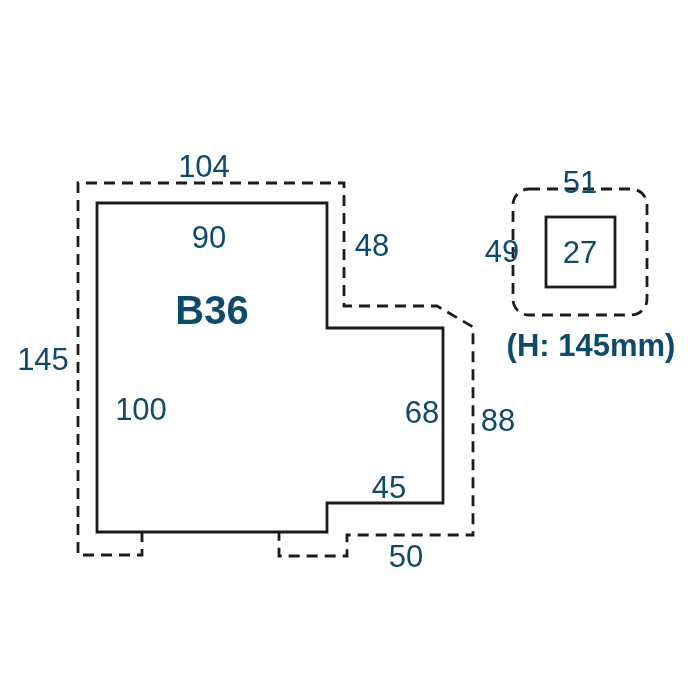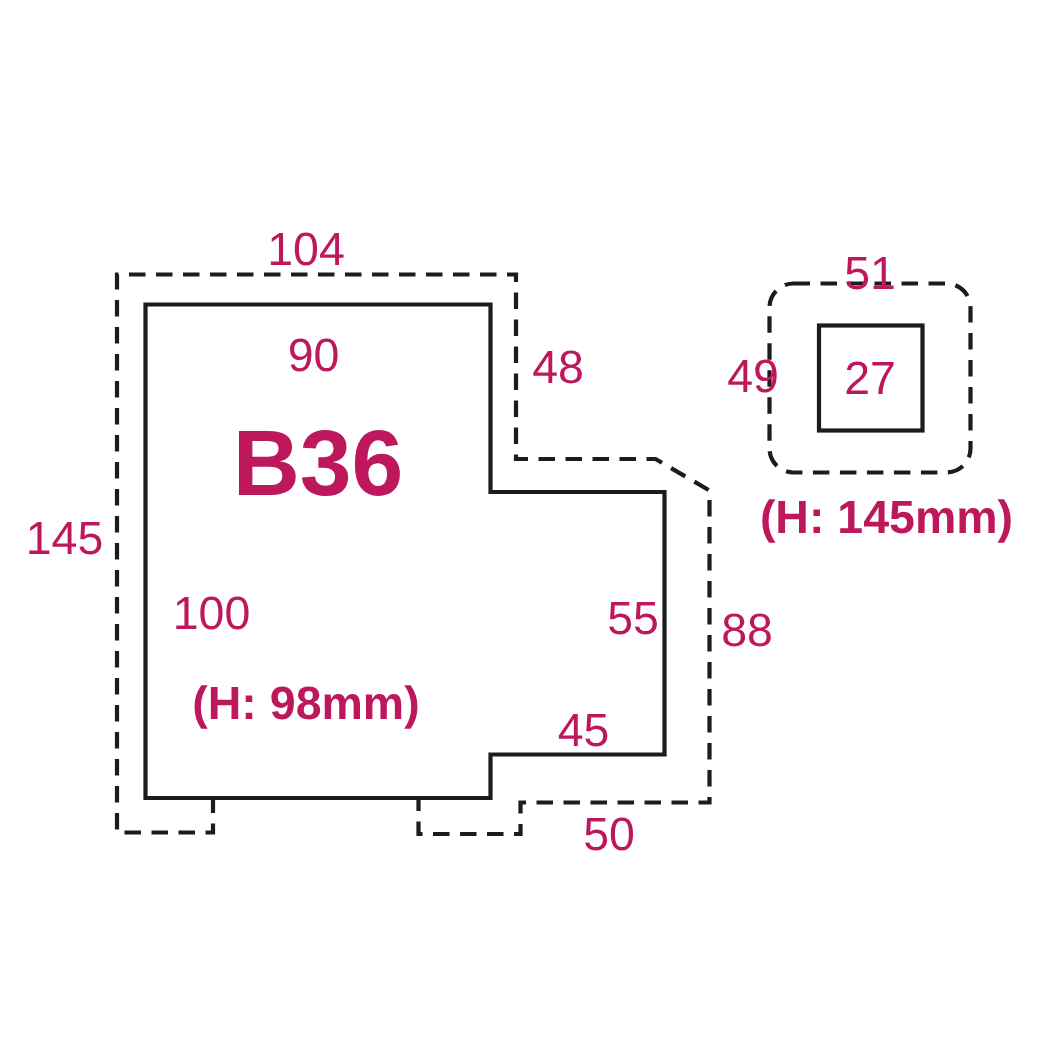--- a/index.html
+++ b/index.html
@@ -11,26 +11,26 @@
     color:#1c1c1c;
     overflow:hidden;
   }
   .stage svg{position:absolute;left:0;top:0;}
   .lbl{
     position:absolute;
     transform:translate(-50%,-50%);
     font-size:31px;
     font-weight:400;
     white-space:nowrap;
-    color:#be185d;
+    color:#0c4a6e;
     line-height:1;
     letter-spacing:0;
   }
   .lbl-bold{font-weight:700;}
-  .lbl-code{font-weight:700;font-size:62px;}
+  .lbl-code{font-weight:700;font-size:40px;}
   .lbl-name{font-weight:700;font-size:31px;letter-spacing:0.5px;}
   
   .p-dim104{left:204px;top:166px;}
   .p-dim90{left:209px;top:237px;}
   .p-b36{left:212px;top:310px;}
   .p-fire{left:236px;top:354px;}
   .p-dim145{left:43px;top:359px;}
   .p-dim128{left:141px;top:409px;}
   .p-h98{left:204px;top:469px;}
   .p-dim48{left:372px;top:245px;}
@@ -57,26 +57,25 @@
     <rect x="513" y="189" width="134" height="126" rx="16" ry="16" fill="none" stroke="#1c1c1c" stroke-width="2.8" stroke-dasharray="11 7"></rect>
 
     <rect x="546" y="217" width="69" height="70" fill="none" stroke="#1c1c1c" stroke-width="2.8"></rect>
   </svg>
 
   <span class="lbl p-dim104">104</span>
   <span class="lbl p-dim90">90</span>
   <span class="lbl p-dim145">145</span>
   <span class="lbl p-dim128">100</span>
   <span class="lbl p-dim48">48</span>
-  <span class="lbl p-dim68">55</span>
+  <span class="lbl p-dim68">68</span>
   <span class="lbl p-dim88">88</span>
   <span class="lbl p-dim45">45</span>
   <span class="lbl p-dim50">50</span>
 
   <span class="lbl lbl-code p-b36">B36</span>
-  <span class="lbl lbl-bold p-h98">(H: 98mm)</span>
 
   <span class="lbl p-dim51">51</span>
   <span class="lbl p-dim49">49</span>
   <span class="lbl p-dim27">27</span>
   <span class="lbl lbl-bold p-h145">(H: 145mm)</span>
 
 </div>
 
 </body></html>

